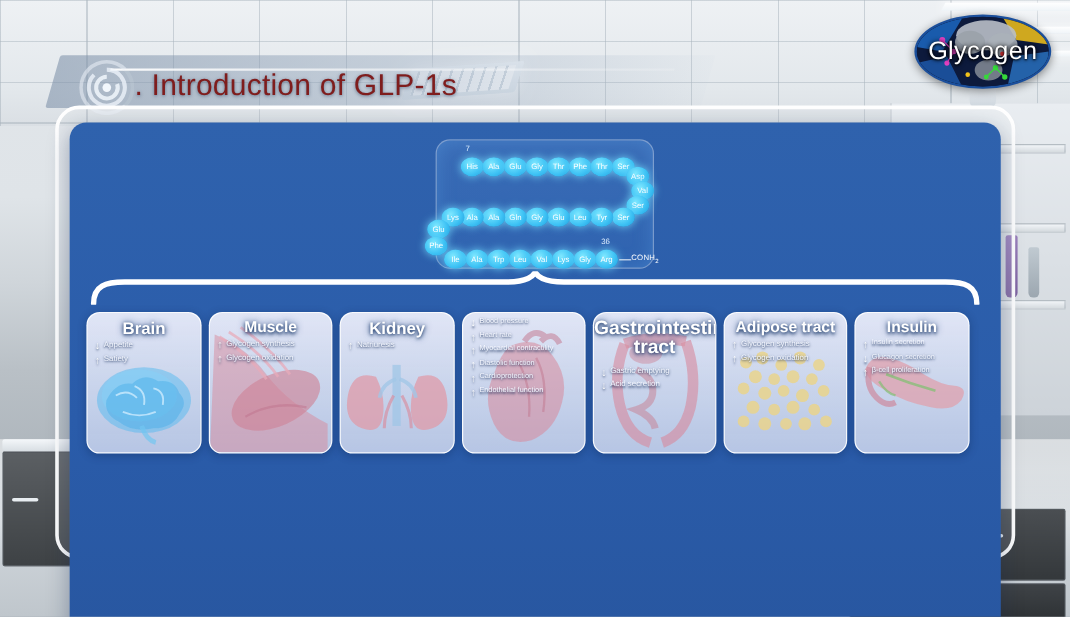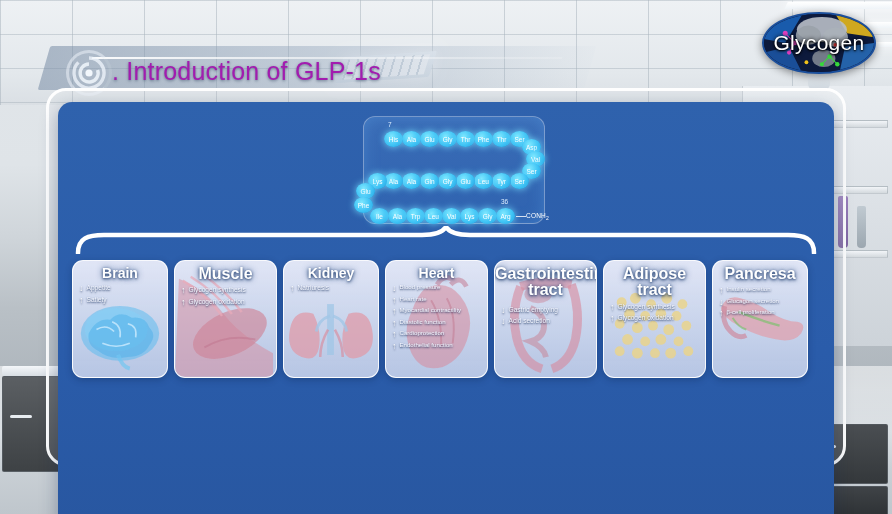--- a/index.html
+++ b/index.html
@@ -75,21 +75,21 @@
   .title-band { position:absolute; left:44px; top:46px; width:546px; height:44px;
      background:linear-gradient(90deg, rgba(120,140,165,.55) 0%, rgba(150,168,190,.40) 55%, rgba(190,205,220,.05) 100%);
      transform:skewX(-16deg); border-radius:2px; }
   .title-underline { position:absolute; left:92px; top:57px; width:470px; height:2px;
      background:linear-gradient(90deg, rgba(255,255,255,.95), rgba(255,255,255,.15));
      transform:skewX(-16deg); }
   .title-ring { position:absolute; left:66px; top:50px; width:46px; height:46px;
      border:3px solid rgba(235,241,247,.55); border-radius:50%;
      border-right-color:rgba(235,241,247,.12); }
   .title-icon { position:absolute; left:72px; top:56px; width:34px; height:34px; }
-  .title-text { position:absolute; left:112px; top:57px; font-size:25px; color:#a21caf;
+  .title-text { position:absolute; left:112px; top:57px; font-size:25px; color:#7f1d1d;
      letter-spacing:.2px; text-shadow:0 1px 3px rgba(30,50,80,.55); white-space:nowrap; }
 
   
   .logo { position:absolute; right:16px; top:12px; width:114px; height:62px;
      border-radius:50%; background:#0d1a3c; border:2px solid #1b4f9c;
      box-shadow:0 2px 8px rgba(0,0,0,.45); overflow:hidden; }
   .logo-art { position:absolute; inset:0; }
   .logo-text { position:absolute; inset:0; display:flex; align-items:center; justify-content:center;
      font-size:21px; color:#ffffff; text-shadow:0 0 4px #000, 0 1px 2px #000; letter-spacing:.3px; }
   .logo-stem { position:absolute; right:62px; top:70px; width:22px; height:20px;
@@ -138,21 +138,21 @@
 
   .c-brain   { flex:0 0 96px;  }
   .c-muscle  { flex:0 0 103px; }
   .c-kidney  { flex:0 0 96px;  }
   .c-heart   { flex:0 0 103px; }
   .c-gi      { flex:0 0 103px; }
   .c-adipose { flex:0 0 103px; }
   .c-panc    { flex:0 0 96px;  }
 
   .t-lg { font-size:14px; }
-  .t-md { font-size:16px; }
+  .t-md { font-size:13px; }
   .t-sm { font-size:16px; }
   .b-sm { font-size:6.6px; }
   .b-xs { font-size:6.1px; }
 </style>
 </head>
 <body>
 
 <div class="stage">
 
   <div class="bg">
@@ -335,21 +335,20 @@
             </div>
         </div>
       </div>
 
       <div class="card c-heart">
         <svg class="card-art" viewBox="0 0 103 118" preserveAspectRatio="none">
           <path d="M40 28 q22 -10 36 8 q14 18 8 40 q-6 24 -26 32 q-22 6 -32 -14 q-10 -22 0 -42 q6 -18 14 -24 Z" fill="#d98b9c" opacity=".6"></path>
           <path d="M52 24 q8 -12 18 -4 M66 24 q10 -10 16 2" stroke="#c2728a" stroke-width="5" fill="none" opacity=".55"></path>
           <path d="M46 40 q12 20 10 48 M62 38 q10 18 6 46" stroke="#c06f86" stroke-width="2" fill="none" opacity=".5"></path>
         </svg>
-        <div class="card-title t-lg">Heart</div>
         <div class="card-list">
           <div class="li b-xs">
               <span class="arw">↓</span>
               <span>Blood pressure</span>
             </div>
           <div class="li b-xs">
               <span class="arw">↑</span>
               <span>Heart rate</span>
             </div>
           <div class="li b-xs">
@@ -433,21 +432,21 @@
         </div>
       </div>
 
       <div class="card c-panc">
         <svg class="card-art" viewBox="0 0 96 118" preserveAspectRatio="none">
           <path d="M8 48 q6 -14 20 -10 q16 4 30 14 q16 10 28 10 q10 2 4 12 q-8 10 -26 6 q-22 -4 -38 -14 q-16 -8 -18 -18 Z" fill="#e0a0ad" opacity=".8"></path>
           <path d="M12 46 q-4 16 6 26 q8 8 16 4" stroke="#cf8598" stroke-width="5" fill="none" opacity=".7"></path>
           <path d="M26 52 q20 8 42 14" stroke="#7dbd6a" stroke-width="2.4" fill="none" opacity=".75"></path>
           <path d="M20 58 q6 10 14 12" stroke="#7dbd6a" stroke-width="2" fill="none" opacity=".7"></path>
         </svg>
-        <div class="card-title t-md">Pancresa</div>
+        <div class="card-title t-md">Insulin</div>
         <div class="card-list">
           <div class="li b-xs">
               <span class="arw">↑</span>
               <span>Insulin secretion</span>
             </div>
           <div class="li b-xs">
               <span class="arw">↓</span>
               <span>Glucagon secretion</span>
             </div>
           <div class="li b-xs">

